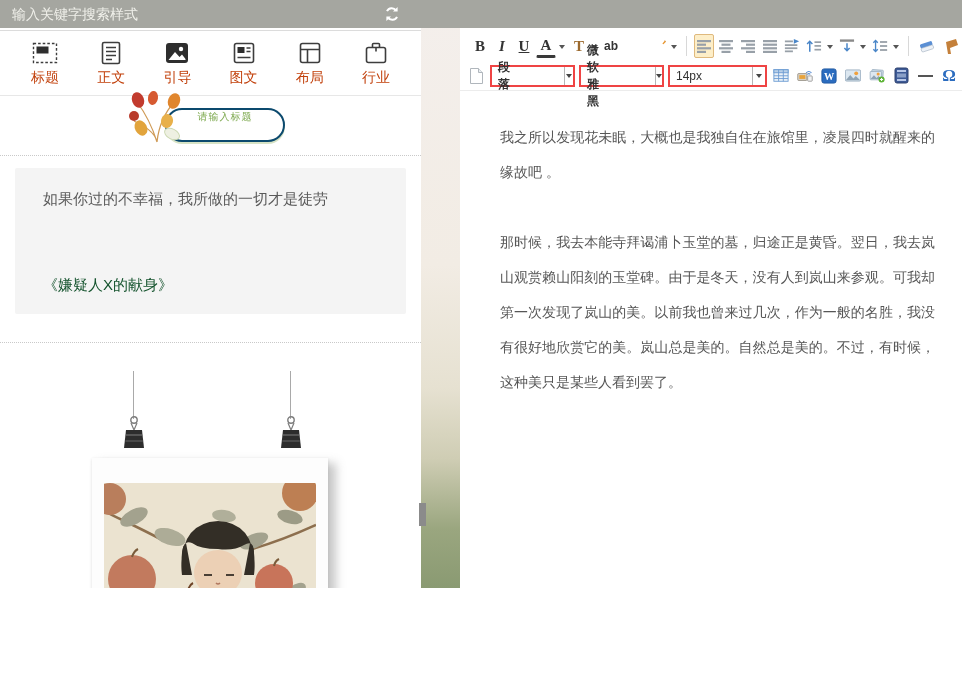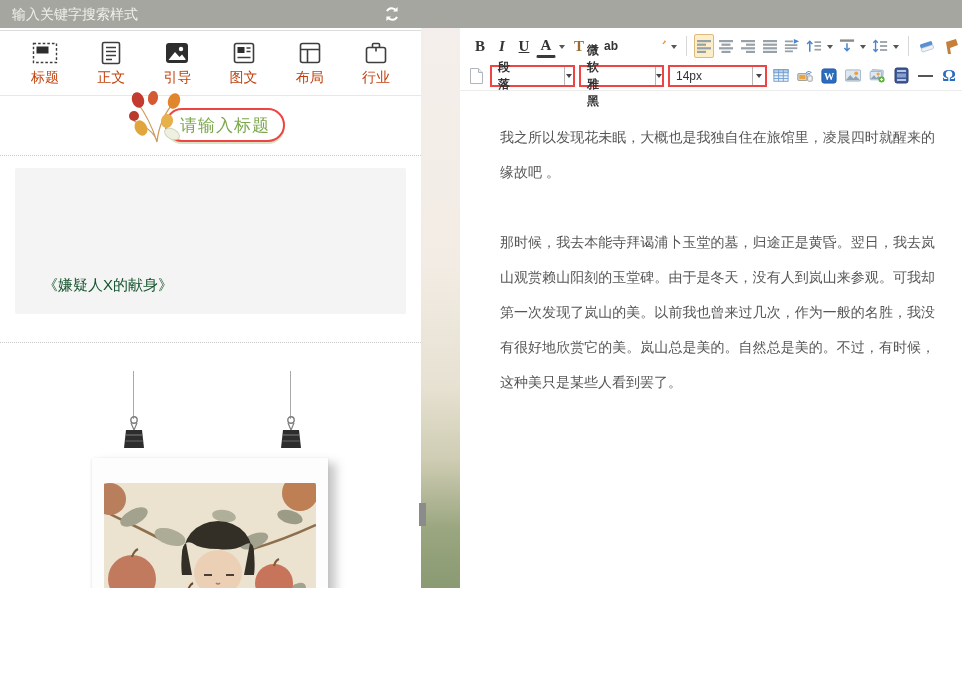--- a/index.html
+++ b/index.html
@@ -24,23 +24,23 @@
   .left-panel { position:absolute; left:0; top:28px; width:421px; height:652px; background:#fff; }
   .cat-bar { position:absolute; left:0; top:2px; width:421px; height:66px;
     border-top:1px solid #dcdcdc; border-bottom:1px solid #e7e7e7;
     display:flex; justify-content:space-between; padding:8px 22px 0; }
   .cat-item { display:flex; flex-direction:column; align-items:center; width:46px; cursor:pointer; }
   .cat-item .ci { height:28px; display:flex; align-items:center; }
   .cat-item .cl { font-size:14px; color:#c2410c; margin-top:2px; }
 
   .title-template { position:absolute; left:0; top:74px; width:421px; height:52px; cursor:pointer; }
   .title-pill { position:absolute; left:165px; top:6px; width:120px; height:34px;
-    border:2px solid #ef4444; border-radius:17px; background:#fff;
+    border:2px solid #0c4a6e; border-radius:17px; background:#fff;
     box-shadow:0 2px 0 rgba(140,175,90,.35);
-    color:#7ca84d; font-size:17px; display:flex; align-items:center; justify-content:center; letter-spacing:1px; }
+    color:#7ca84d; font-size:10px; display:flex; justify-content:center; letter-spacing:1px; }
   .leaves { position:absolute; left:126px; top:-12px; }
 
   .dotted-sep { position:absolute; left:0; width:421px; border-top:1px dotted #c9c9c9; }
   .sep1 { top:127px; } .sep2 { top:314px; }
 
   .quote-card { position:absolute; left:15px; top:140px; width:391px; height:146px;
     background:#f4f4f4; border-radius:2px; cursor:pointer; }
   .quote-line1 { position:absolute; left:28px; top:22px; right:20px; font-size:15px; color:#5a5a5a; }
   .quote-line2 { position:absolute; left:28px; top:108px; font-size:15px; color:#14532d; }
 
@@ -181,20 +181,21 @@
           <ellipse cx="15" cy="38" rx="6" ry="8" fill="#e2a43c" transform="rotate(-28 15 38)"></ellipse>
           <ellipse cx="41" cy="31" rx="6" ry="7" fill="#e8b04a" transform="rotate(15 41 31)"></ellipse>
           <ellipse cx="46" cy="44" rx="8" ry="5" fill="#eef0e2" stroke="#ccd8b2" transform="rotate(28 46 44)"></ellipse>
         </svg>
       </span>
     </div>
 
     <div class="dotted-sep sep1"></div>
 
     <div class="quote-card">
+      <div class="quote-line1">如果你过的不幸福，我所做的一切才是徒劳</div>
       <div class="quote-line2">《嫌疑人X的献身》</div>
     </div>
 
     <div class="dotted-sep sep2"></div>
 
     <div class="poster-area">
       <span class="string s1"></span>
       <span class="string s2"></span>
       <span class="clip c1">
         <svg width="26" height="36" viewBox="0 0 26 36">

